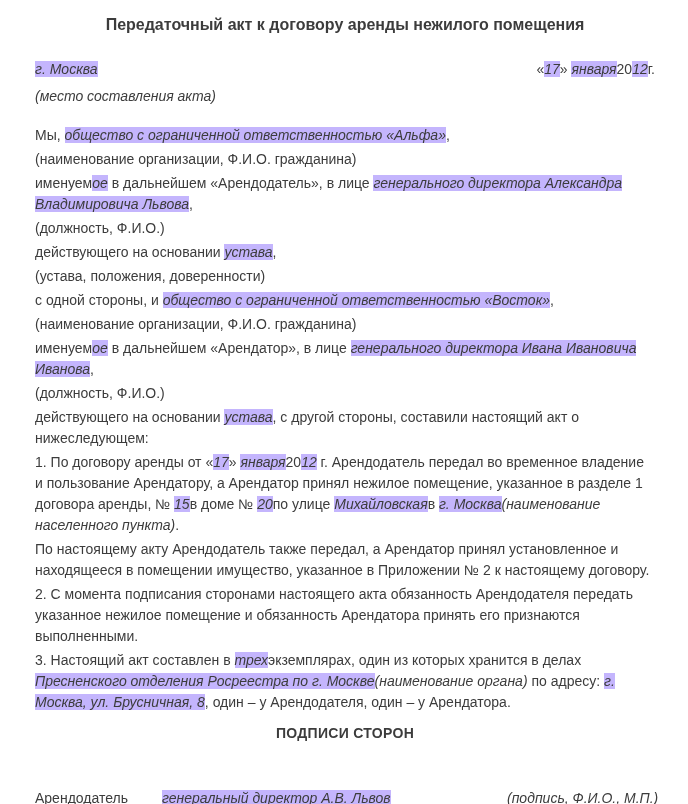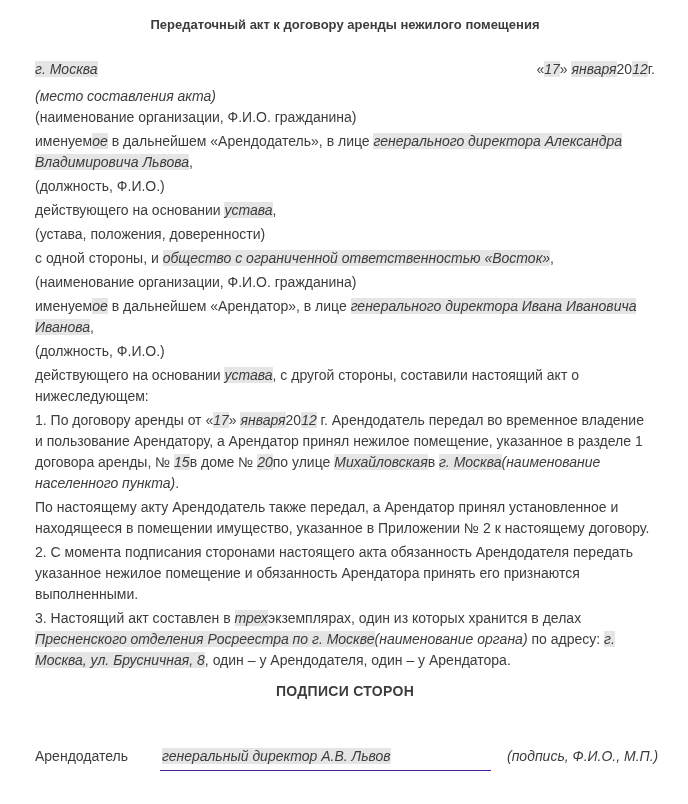--- a/index.html
+++ b/index.html
@@ -16,42 +16,42 @@
   }
   .doc {
     box-sizing: border-box;
     width: 688px; height: 804px;
     padding: 14px 33px 2px 35px;
     overflow: hidden;
   }
   .title {
     text-align: center;
     font-weight: bold;
-    font-size: 13px;
+    font-size: 16px;
     margin: 0;
   }
   .two-col {
     display: flex;
     justify-content: space-between;
     margin-top: 24px;
   }
   .caption-row {
     margin-top: 6px;
     font-style: italic;
   }
   .caption-row .col-right { margin-right: 26px; }
   .para { margin: 3px 0; }
   .caption-row + .para { margin-top: 18px; }
   .caption {
     margin: 0;
     text-align: left;
     padding-right: 127px;
   }
   .fill {
-    background: #e5e5e5;
+    background: #c4b5fd;
     font-style: italic;
   }
   .guide { font-style: italic; }
   .heading {
     text-align: center;
     font-weight: bold;
     font-size: 14px;
     margin: 10px 0 0 0;
     letter-spacing: 0.3px;
   }
@@ -83,20 +83,21 @@
 <div class="doc">
   <p class="title">Передаточный акт к договору аренды нежилого помещения</p>
   <div>
       <div class="two-col">
         <div class="col-left"><span class="fill">г. Москва</span></div>
         <div class="col-right"><span>«</span><span class="fill">17</span><span>» </span><span class="fill">января</span><span>20</span><span class="fill">12</span><span>г.</span></div>
       </div>
       <div class="two-col caption-row">
         <div class="col-left">(место составления акта)</div>
       </div>
+      <p class="para"><span>Мы, </span><span class="fill">общество с ограниченной ответственностью «Альфа»</span><span>,</span></p>
       <div class="caption">(наименование организации, Ф.И.О. гражданина)</div>
       <p class="para"><span>именуем</span><span class="fill">ое</span><span> в дальнейшем «Арендодатель», в лице </span><span class="fill">генерального директора Александра Владимировича Львова</span><span>,</span></p>
       <div class="caption">(должность, Ф.И.О.)</div>
       <p class="para"><span>действующего на основании </span><span class="fill">устава</span><span>,</span></p>
       <div class="caption">(устава, положения, доверенности)</div>
       <p class="para"><span>с одной стороны, и </span><span class="fill">общество с ограниченной ответственностью «Восток»</span><span>,</span></p>
       <div class="caption">(наименование организации, Ф.И.О. гражданина)</div>
       <p class="para"><span>именуем</span><span class="fill">ое</span><span> в дальнейшем «Арендатор», в лице </span><span class="fill">генерального директора Ивана Ивановича Иванова</span><span>,</span></p>
       <div class="caption">(должность, Ф.И.О.)</div>
       <p class="para"><span>действующего на основании </span><span class="fill">устава</span><span>, с другой стороны, составили настоящий акт о нижеследующем:</span></p>

